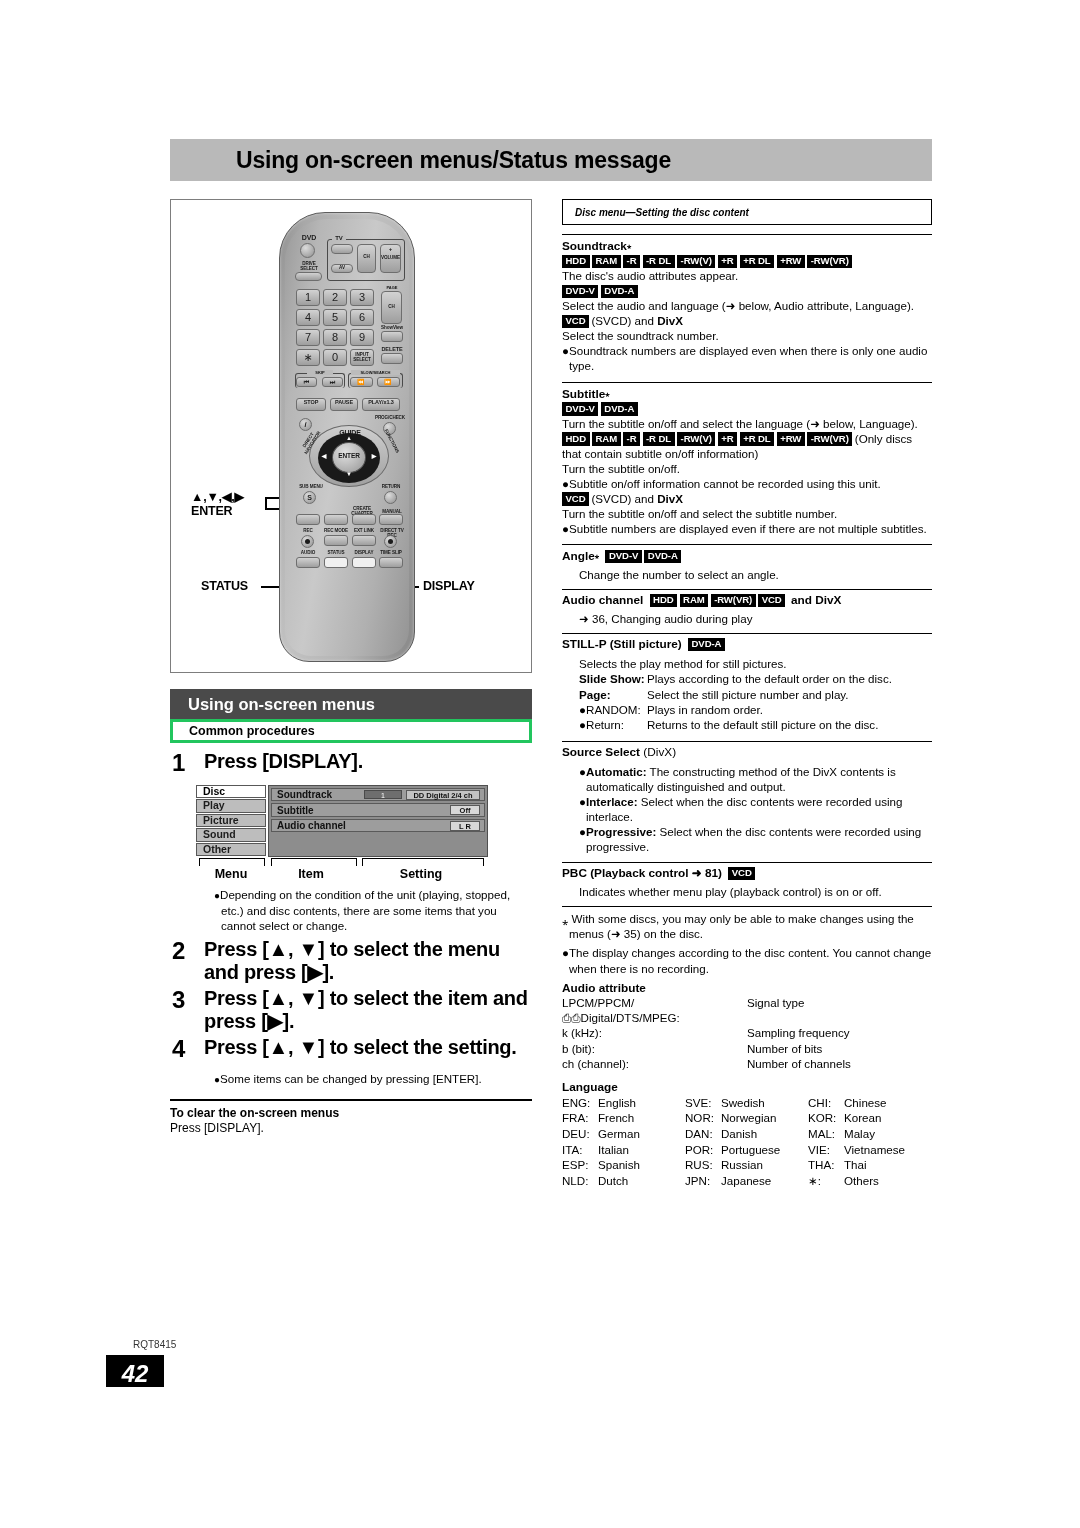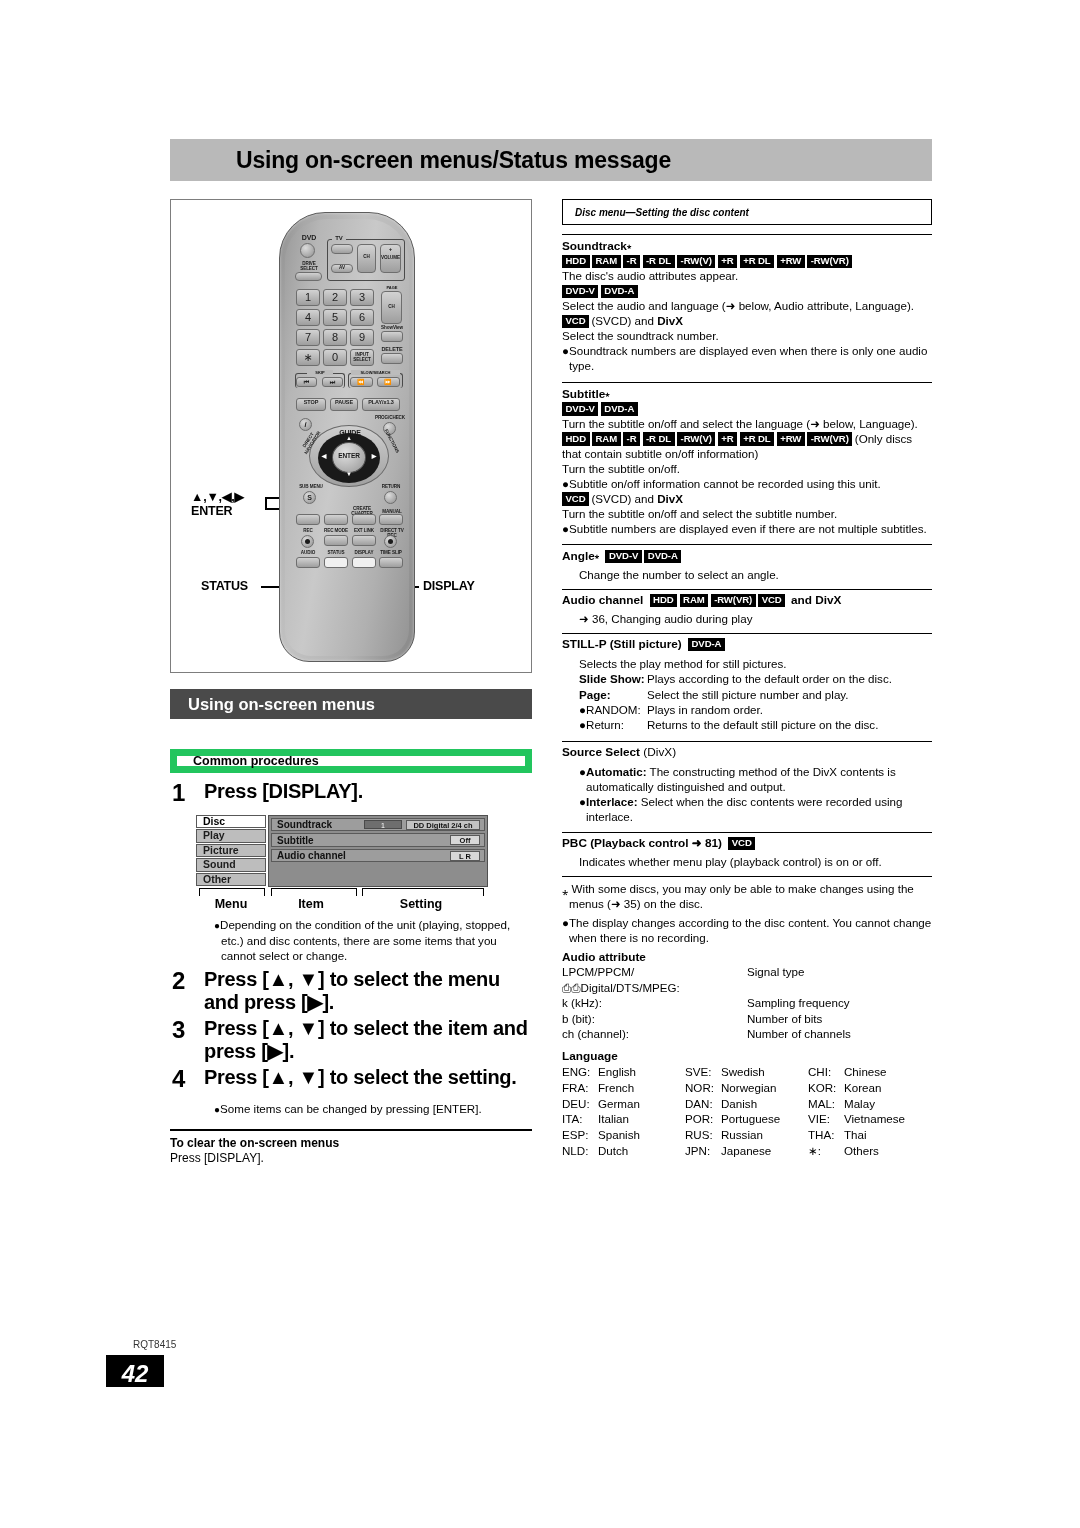--- a/index.html
+++ b/index.html
@@ -63,21 +63,21 @@
 
   
   .sub-band {
     margin-top:16px; width:362px; height:30px; background:#4a4a4a;
     display:flex; align-items:center;
   }
   .sub-band .t { color:#fff; font-size:16.5px; font-weight:bold; padding-left:18px; }
 
   
   .box-head {
-    margin-top:30px; width:362px; border:7px solid #22c55e; height:24px;
+    margin-top:0; width:362px; border:3px solid #22c55e; height:24px;
     display:flex; align-items:center;
   }
   .box-head .t { font-size:12.5px; font-weight:bold; padding-left:16px; }
 
   
   .step { display:flex; margin-top:7px; }
   .step .n { width:34px; flex:0 0 34px; font-size:24px; font-weight:bold;
              line-height:1.12; text-align:left; padding-left:2px; }
   .step .b { font-size:20px; font-weight:bold; line-height:1.18; letter-spacing:-0.3px; }
 
@@ -480,20 +480,21 @@
         <div class="k" style="width:68px;flex:0 0 68px;">●Return:</div>
         <div class="v">Returns to the default still picture on the disc.</div>
       </div>
     </div>
 
     <div class="sec" style="margin-top:8px;">
       <div class="sec-rule"></div>
       <h4><span>Source Select</span><span style="font-weight:normal;"> (DivX)</span></h4>
       <p class="b2" style="margin-top:5px;">●<b>Automatic:</b> <span>The constructing method of the DivX contents is automatically distinguished and output.</span></p>
       <p class="b2">●<b>Interlace:</b> <span>Select when the disc contents were recorded using interlace.</span></p>
+      <p class="b2">●<b>Progressive:</b> <span>Select when the disc contents were recorded using progressive.</span></p>
     </div>
 
     <div class="sec" style="margin-top:8px;">
       <div class="sec-rule"></div>
       <h4><span>PBC (Playback control ➜ 81)</span>
         <span class="badge" style="margin-left:3px;">VCD</span>
       </h4>
       <p class="ind" style="margin-top:4px;">Indicates whether menu play (playback control) is on or off.</p>
     </div>
 

